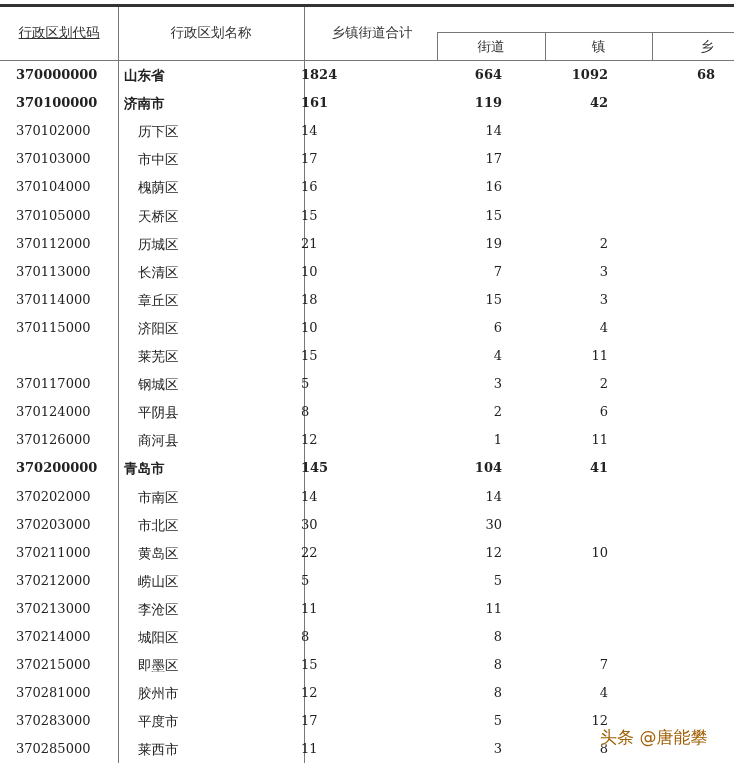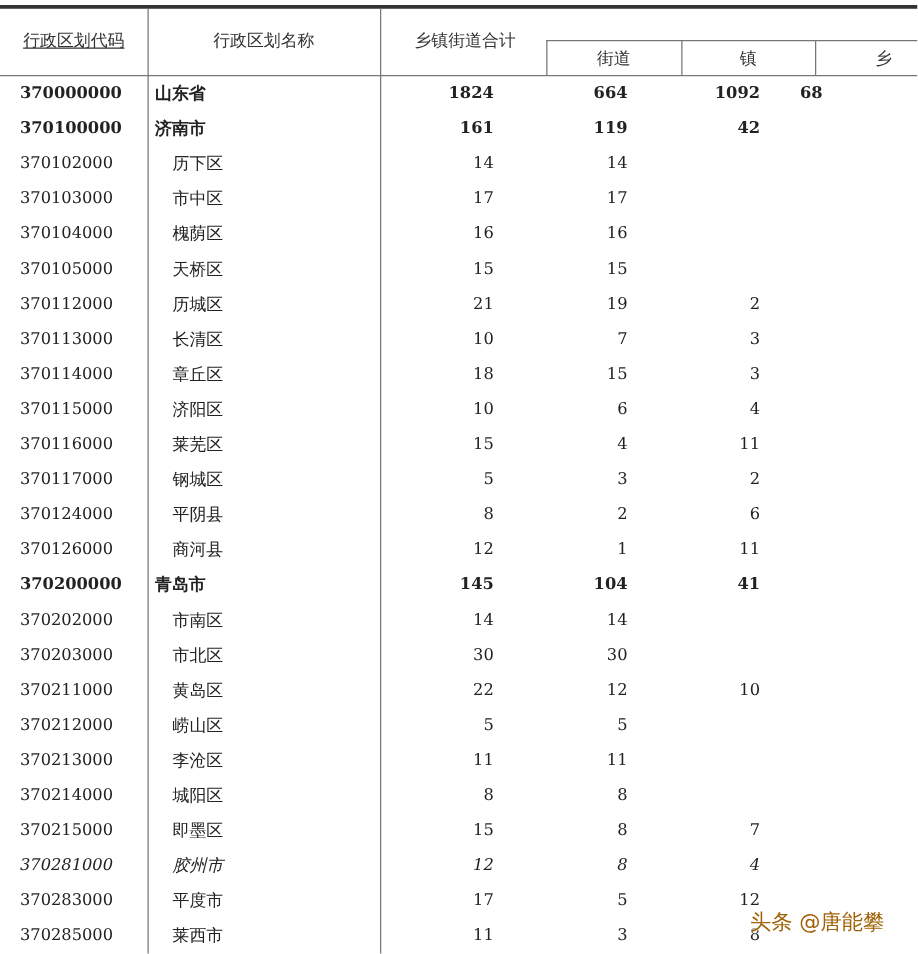--- a/index.html
+++ b/index.html
@@ -10,24 +10,24 @@
   .vline { position: absolute; width: 1px; background: #777; }
   .hline { position: absolute; height: 1px; background: #777; }
   .hdr { position: absolute; font-family: "DejaVu Sans", "Liberation Sans", sans-serif;
          font-size: 13.5px; color: #333; text-align: center; white-space: nowrap; }
   .row { position: absolute; left: 0; width: 609px; height: 28px; font-size: 13px; }
   .row .cell { position: absolute; top: 0; line-height: 28px; white-space: nowrap; }
   .row .code { left: 16px; width: 100px; }
   .row .name { left: 138px; font-family: "DejaVu Sans", "Liberation Sans", sans-serif; font-size: 13.5px; }
   .row.bold { font-weight: bold; }
   .row.bold .name { left: 124px; }
-  .row .total { left: 312px; width: 83px; text-align: right; }
+  .row .total { left: 301px; width: 83px; }
   .row .street { left: 438px; width: 64px; text-align: right; }
   .row .town { left: 546px; width: 62px; text-align: right; }
-  .row .twp { left: 618px; width: 62px; text-align: center; }
+  .row .twp { left: 653px; width: 62px; text-align: right; }
   .watermark { position: absolute; left: 600px; top: 726px; font-family: "DejaVu Sans", "Liberation Sans", sans-serif;
                font-size: 17px; color: #a16207; white-space: nowrap;
                text-shadow: 0 0 2px #fff, 0 0 2px #fff, 0 0 3px #fff; }
 </style>
 </head>
 <body>
 
 <div class="page">
   <div class="top-rule"></div>
 
@@ -123,21 +123,20 @@
       </div>
       <div class="row" style="top: 313.9px;">
         <div class="cell code">370115000</div>
         <div class="cell name">济阳区</div>
         <div class="cell total">10</div>
         <div class="cell street">6</div>
         <div class="cell town">4</div>
         <div class="cell twp"></div>
       </div>
       <div class="row" style="top: 342px;">
-        <div class="cell code">370116000</div>
         <div class="cell name">莱芜区</div>
         <div class="cell total">15</div>
         <div class="cell street">4</div>
         <div class="cell town">11</div>
         <div class="cell twp"></div>
       </div>
       <div class="row" style="top: 370.1px;">
         <div class="cell code">370117000</div>
         <div class="cell name">钢城区</div>
         <div class="cell total">5</div>
@@ -218,21 +217,21 @@
         <div class="cell twp"></div>
       </div>
       <div class="row" style="top: 651.1px;">
         <div class="cell code">370215000</div>
         <div class="cell name">即墨区</div>
         <div class="cell total">15</div>
         <div class="cell street">8</div>
         <div class="cell town">7</div>
         <div class="cell twp"></div>
       </div>
-      <div class="row" style="top: 679.2px; font-style: italic;">
+      <div class="row" style="top: 679.2px;">
         <div class="cell code">370281000</div>
         <div class="cell name">胶州市</div>
         <div class="cell total">12</div>
         <div class="cell street">8</div>
         <div class="cell town">4</div>
         <div class="cell twp"></div>
       </div>
       <div class="row" style="top: 707.3px;">
         <div class="cell code">370283000</div>
         <div class="cell name">平度市</div>

